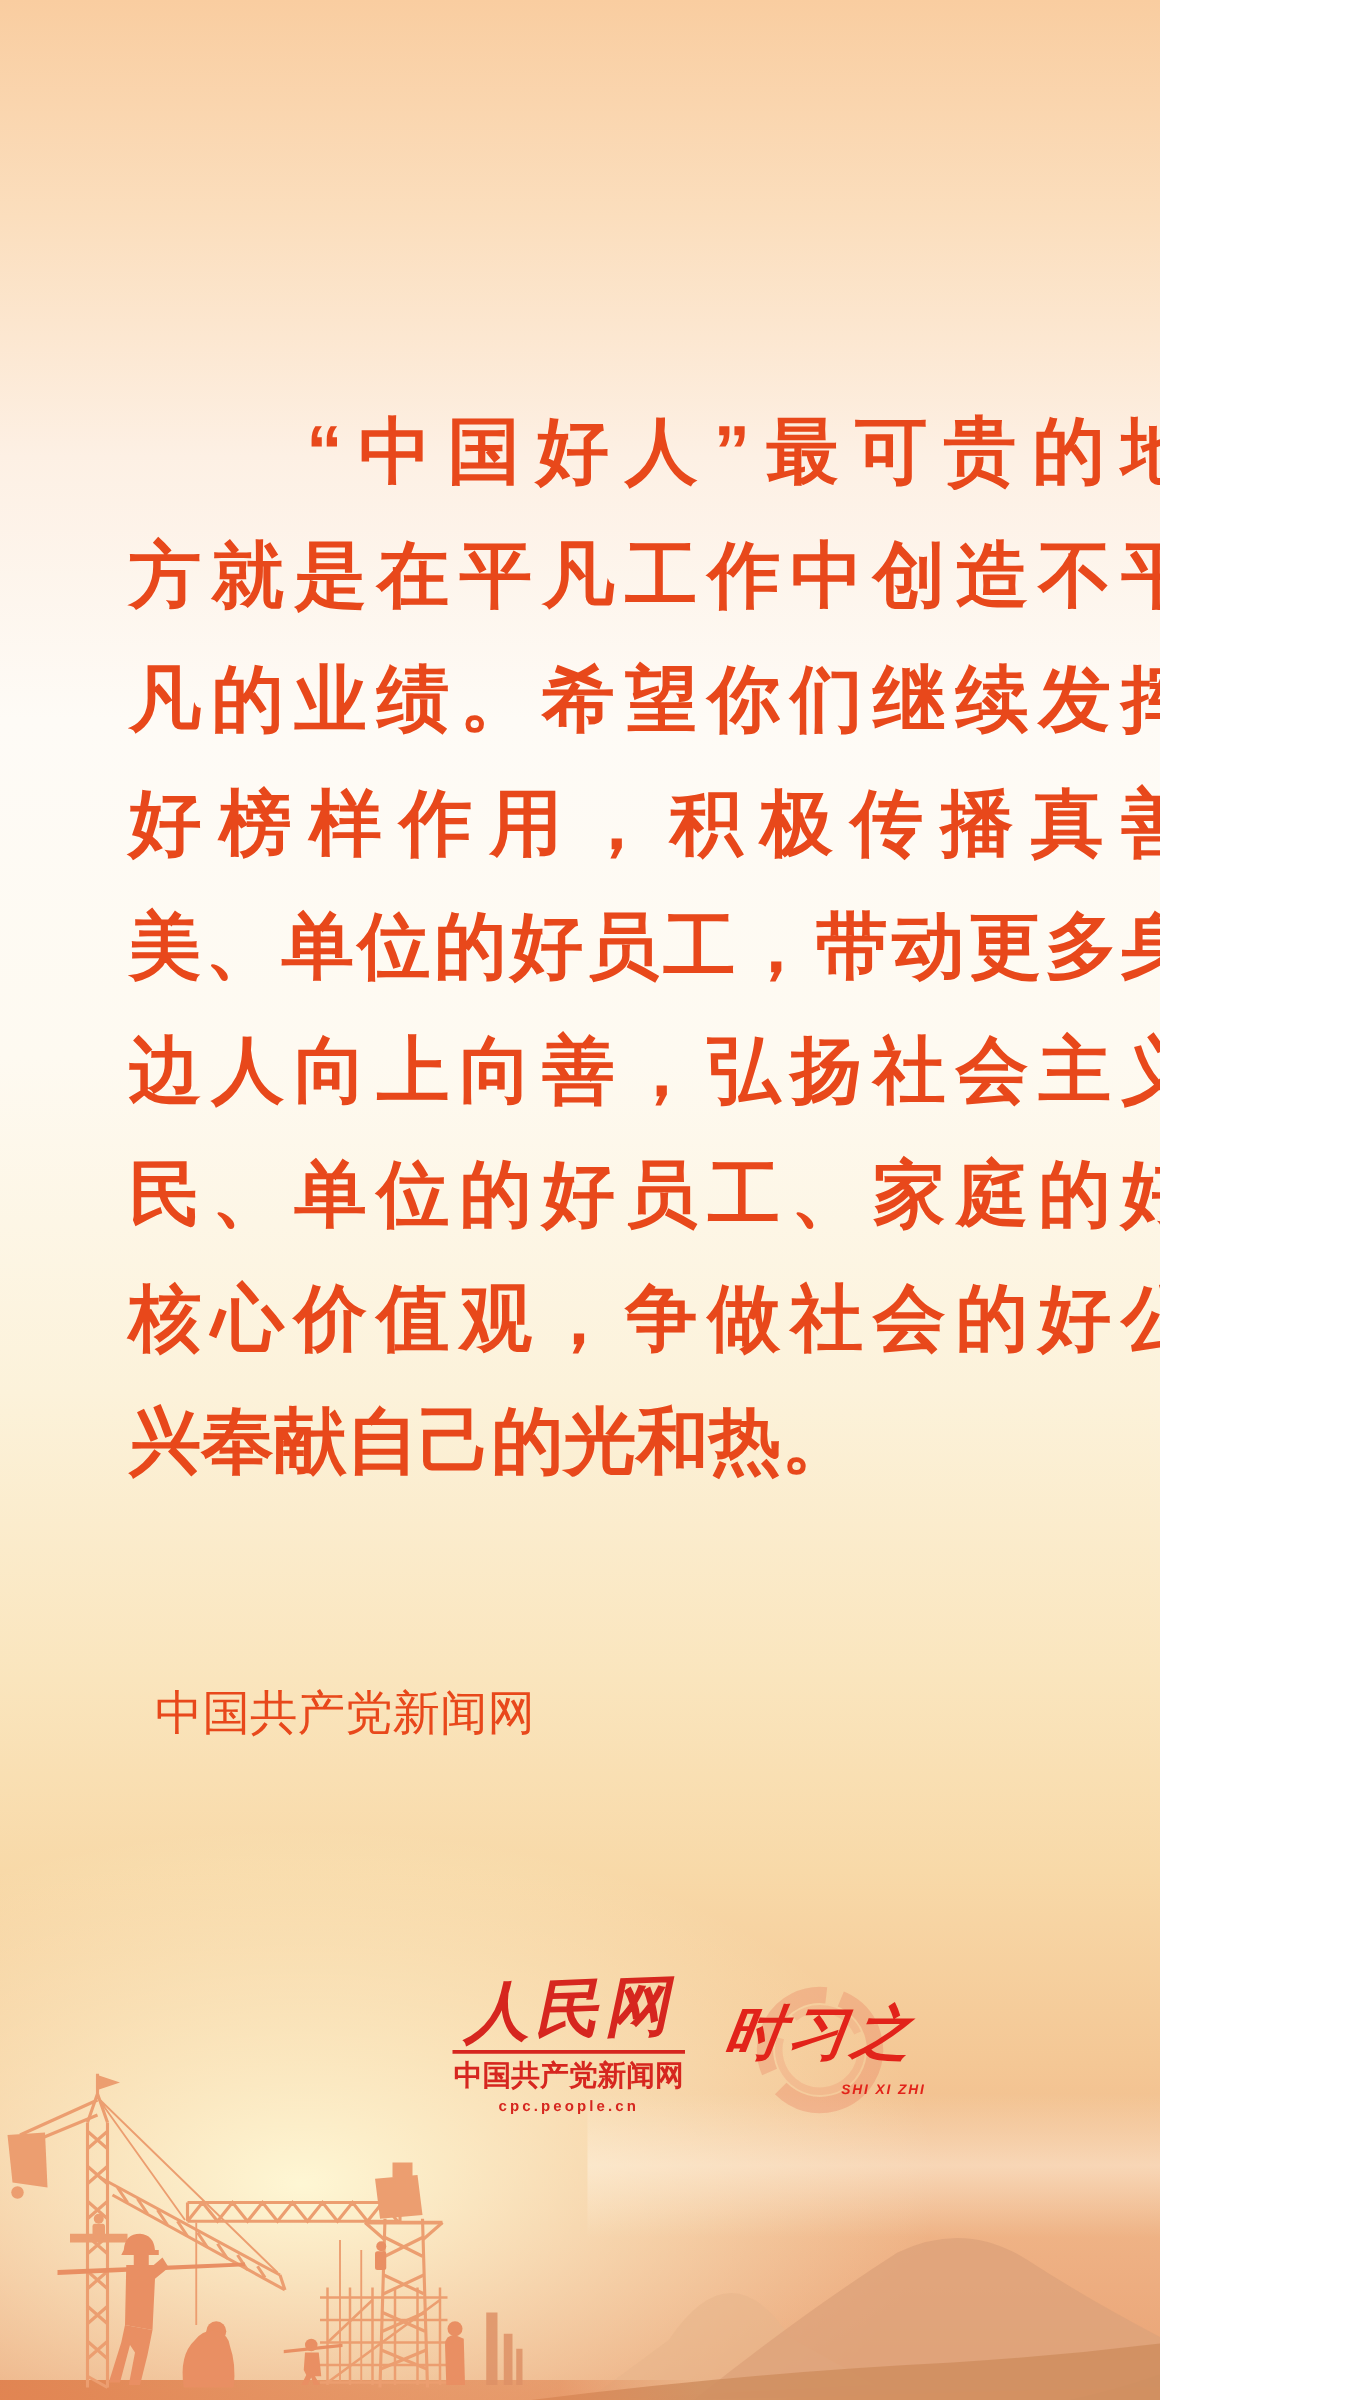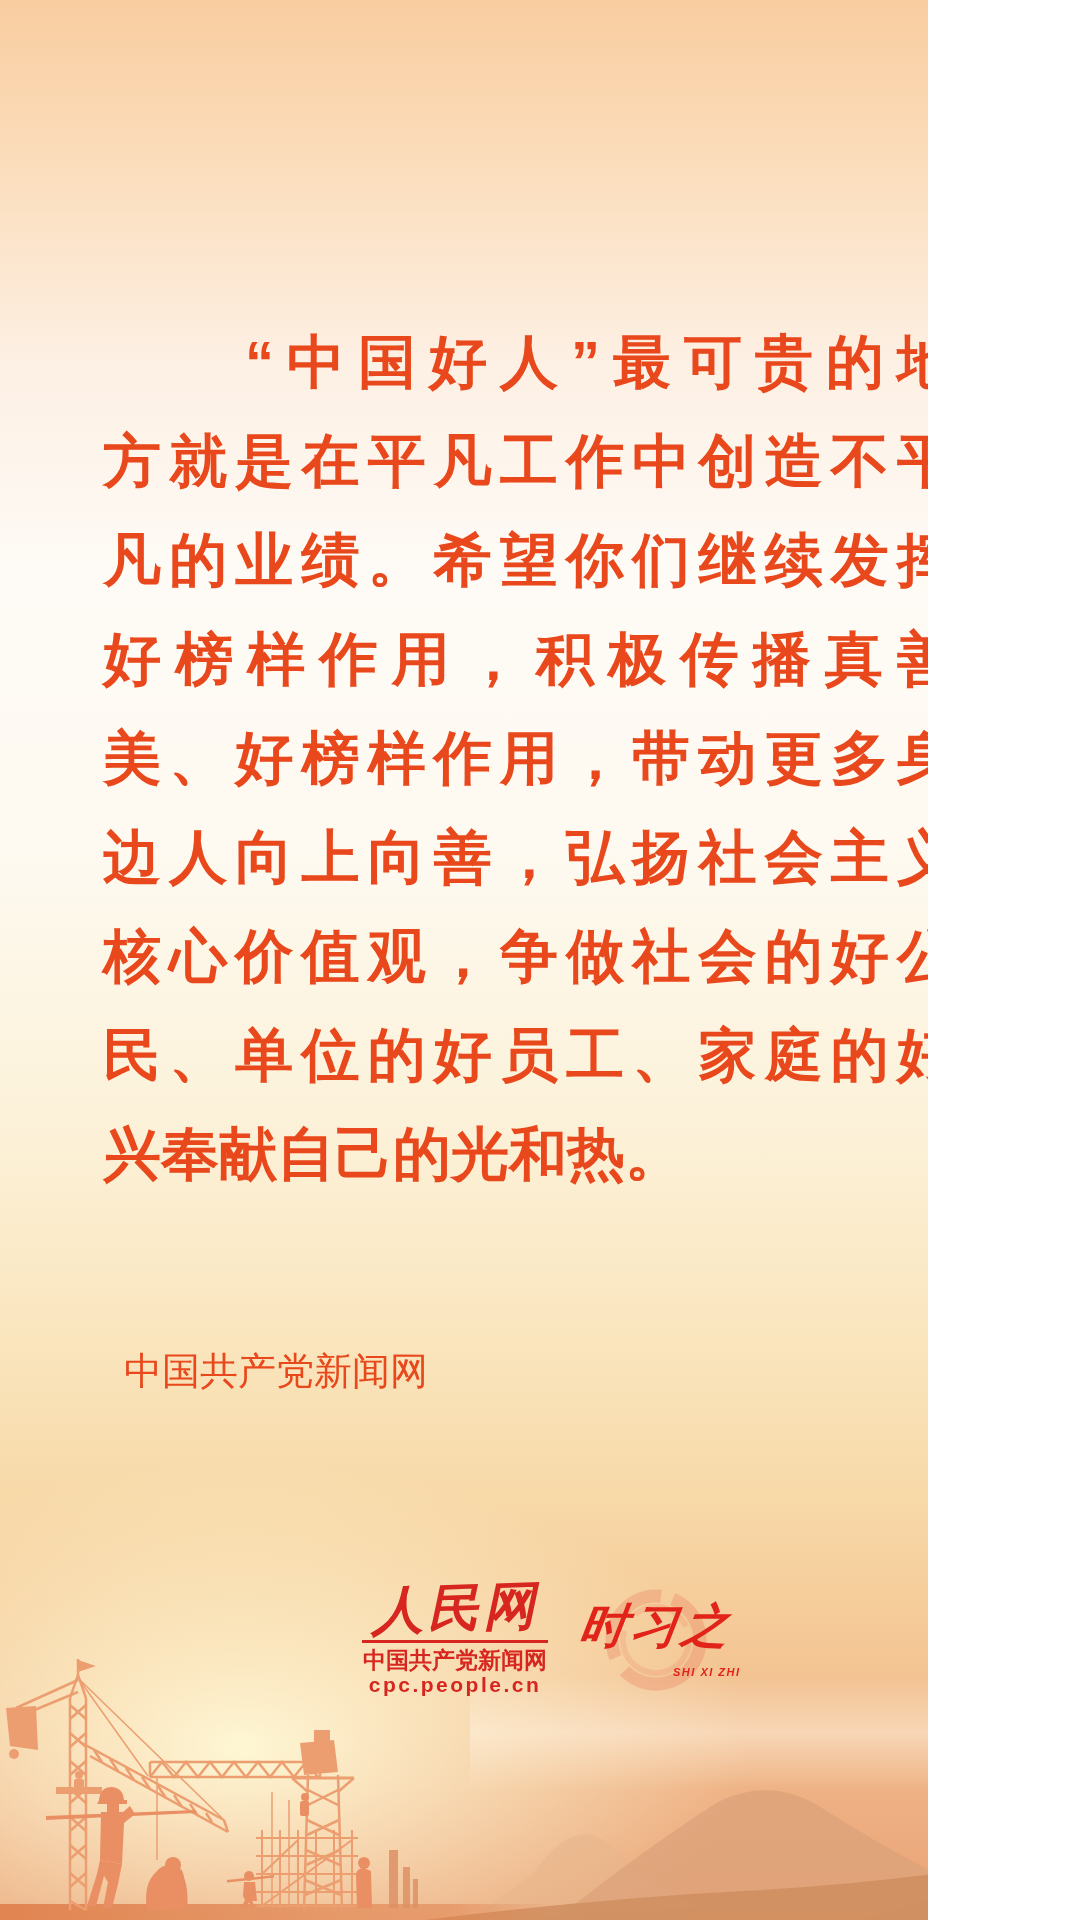--- a/index.html
+++ b/index.html
@@ -36,21 +36,21 @@
     color:var(--accent,#e8481b);font-size:38px;line-height:50px;font-weight:500;}
   .attr .l1{text-indent:58px;white-space:nowrap;}
 
   
   .people{position:absolute;left:362px;top:1578px;width:186px;text-align:center;
     color:var(--logo-red,#d6261f);}
   .people .name{font-size:52px;line-height:60px;font-weight:700;font-style:italic;
     letter-spacing:4px;transform:rotate(-2deg);}
   .people .rule{height:3px;background:var(--logo-red,#d6261f);margin:2px 0 4px 0;}
   .people .sub{font-size:23px;line-height:26px;font-weight:700;letter-spacing:0px;white-space:nowrap;}
-  .people .domain{font-size:21px;line-height:24px;font-weight:700;letter-spacing:2.5px;white-space:nowrap;}
+  .people .domain{font-size:12px;line-height:24px;font-weight:700;letter-spacing:2.5px;white-space:nowrap;}
 
   
   .sxz{position:absolute;left:578px;top:1584px;width:190px;height:125px;color:var(--sxz-red,#e2231a);}
   .sxz .ring{position:absolute;left:22px;top:0px;}
   .sxz .name{position:absolute;left:2px;top:16px;font-size:47px;line-height:52px;font-weight:900;
     font-style:italic;letter-spacing:4px;transform:skewX(-8deg);white-space:nowrap;}
   .sxz .rom{position:absolute;left:95px;top:82px;font-size:11px;font-weight:700;font-style:italic;
     letter-spacing:1.5px;white-space:nowrap;}
 </style>
 </head>
@@ -162,24 +162,24 @@
         <path d="M357,548 L356,516 Q356,508 364,508 L371,511 L372,548 Z"></path>
       </g>
     </g>
   </svg>
 
   <div class="quote">
       <div class="qline">　　“中国好人”最可贵的地</div>
       <div class="qline">方就是在平凡工作中创造不平</div>
       <div class="qline">凡的业绩。希望你们继续发挥</div>
       <div class="qline">好榜样作用，积极传播真善</div>
-      <div class="qline">美、好榜样作用，带动更多身</div>
+      <div class="qline">美、单位的好员工，带动更多身</div>
       <div class="qline">边人向上向善，弘扬社会主义</div>
+      <div class="qline">民、单位的好员工、家庭的好</div>
       <div class="qline">核心价值观，争做社会的好公</div>
-      <div class="qline">民、单位的好员工、家庭的好</div>
       <div class="qline qlast">兴奉献自己的光和热。</div>
     </div>
 
   <div class="attr">
     <div class="l2">中国共产党新闻网</div>
   </div>
 
   <div class="people">
     <div class="name">人民网</div>
     <div class="rule"></div>

